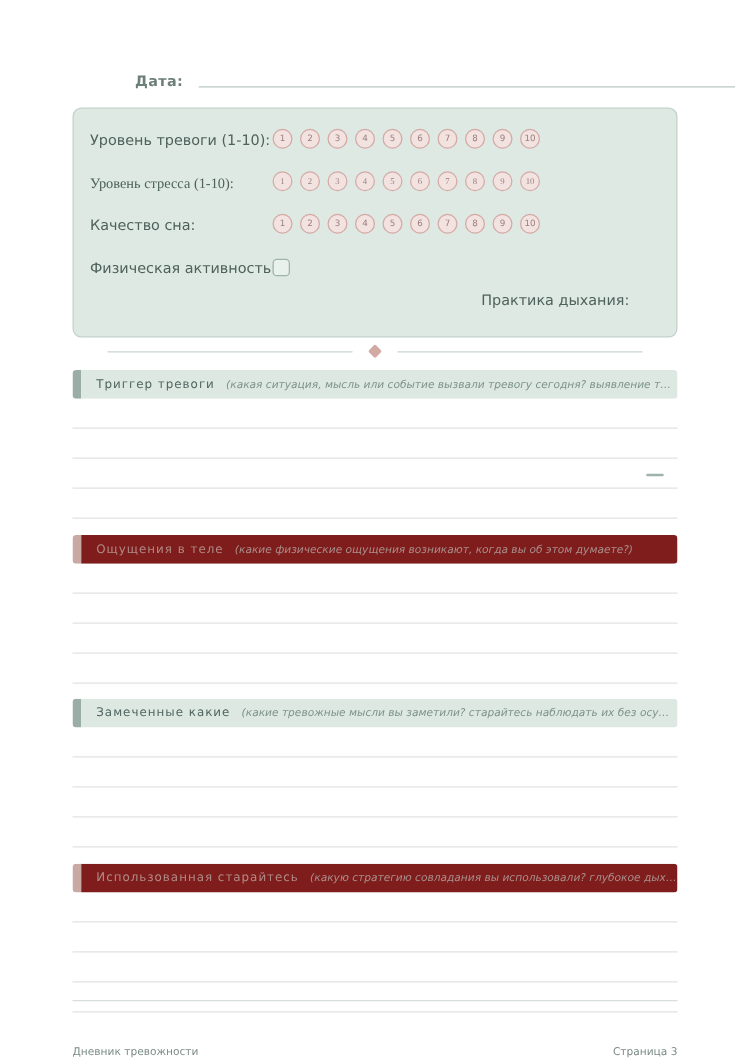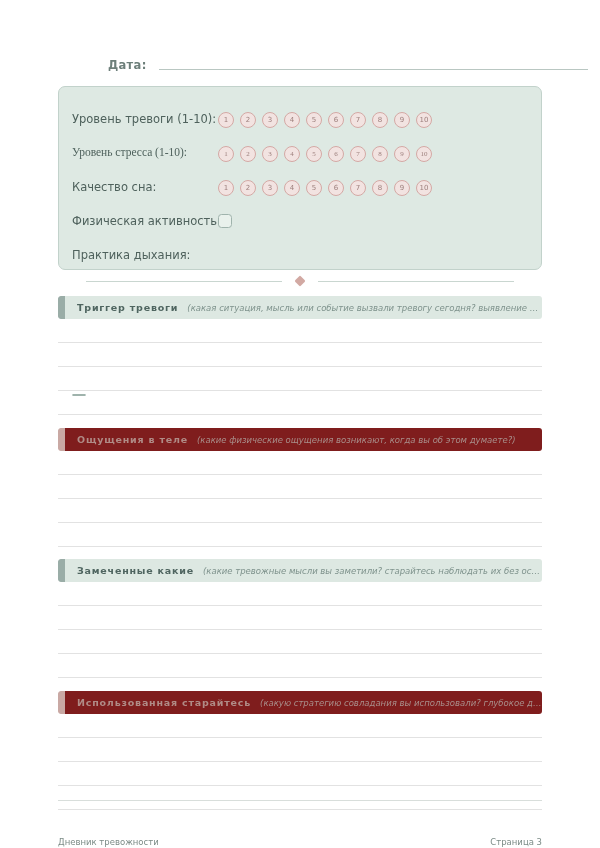--- a/index.html
+++ b/index.html
@@ -59,22 +59,21 @@
     background: #dee9e3;
     border: 1px solid #c2d2cb;
     border-radius: 7px;
   }
   .metric-row {
     position: absolute;
     left: 13px;
     right: 10px;
     height: 22px;
     display: flex;
-    align-items: flex-start;
-    margin-top: 15px;
+    align-items: flex-end;
   }
   .metric-row.r0 { top: 10px; }
   .metric-row.r1 { top: 44px; font-family: Liberation Serif, serif; }
   .metric-row.r2 { top: 78px; }
   .metric-row.r3 { top: 112px; }
   .metric-row.r4 { top: 146px; flex-direction: column; }
 
   .metric-label {
     font-size: 11.5px;
     color: #4e615c;
@@ -159,21 +158,21 @@
     height: 23px;
     display: flex;
     align-items: center;
     padding-left: 12px;
     overflow: hidden;
     white-space: nowrap;
     box-sizing: border-box;
   }
   .sec-title {
     font-size: 9.5px;
-    font-weight: bold;
+    font-weight: normal;
     letter-spacing: 0.8px;
     flex: 0 0 auto;
   }
   .sec-hint {
     font-size: 8.5px;
     font-style: italic;
     margin-left: 9px;
     overflow: hidden;
     text-overflow: ellipsis;
     white-space: nowrap;

